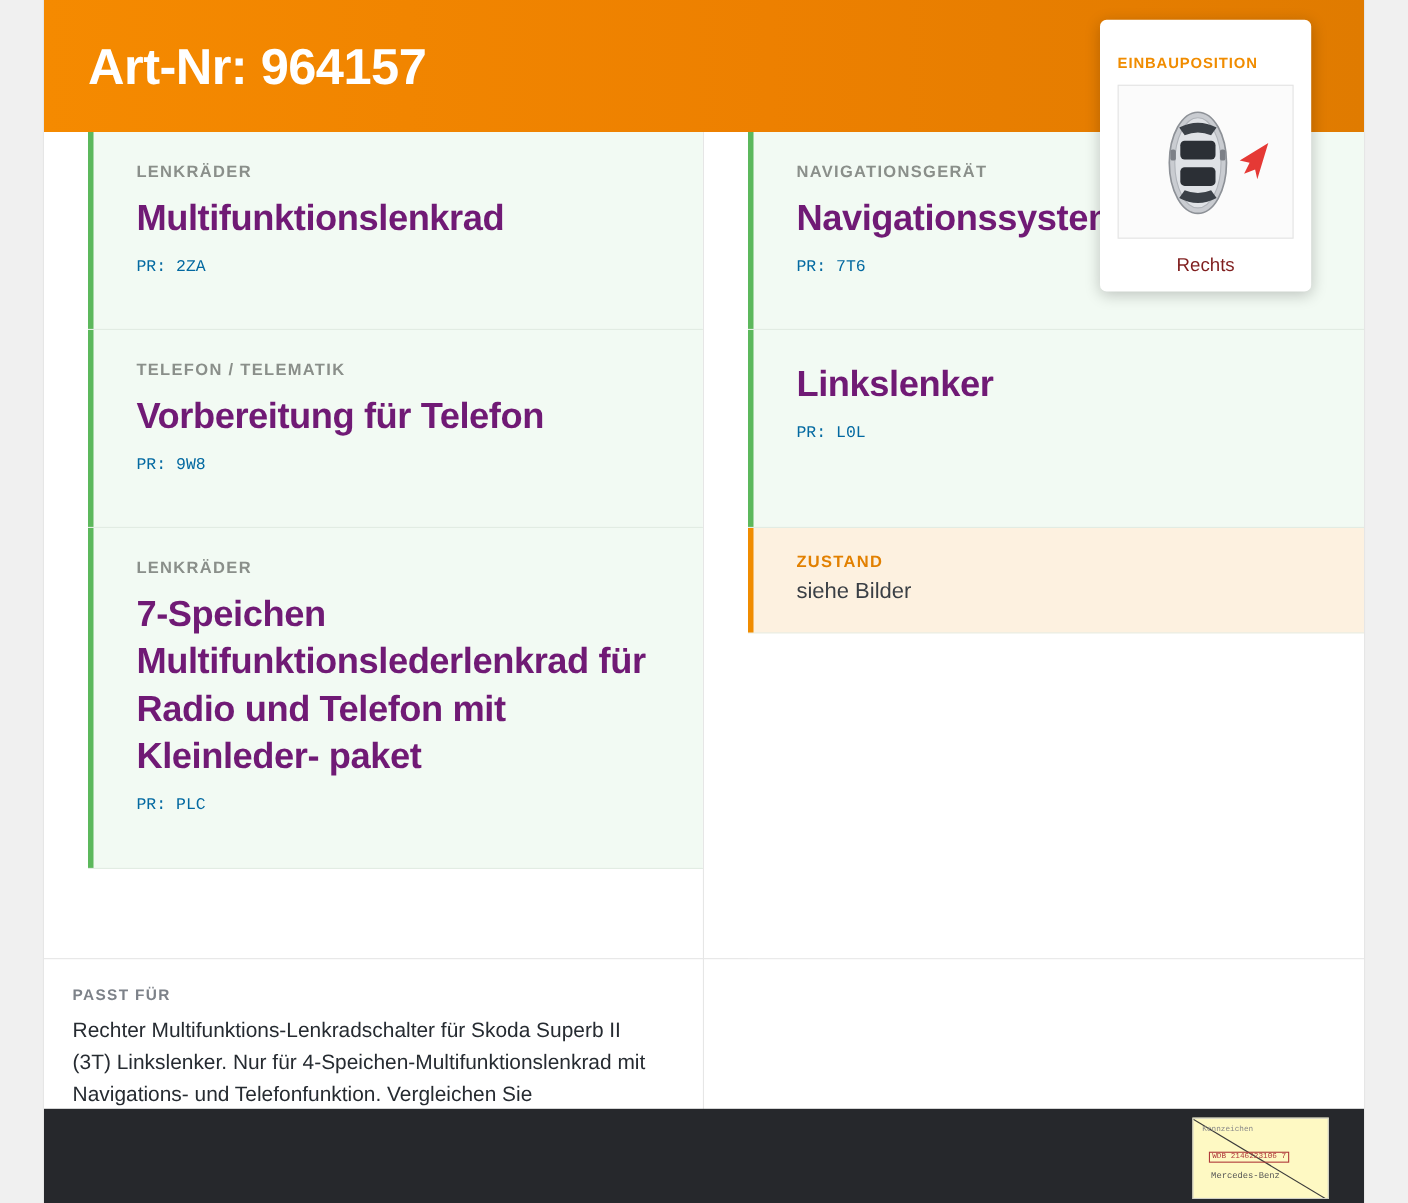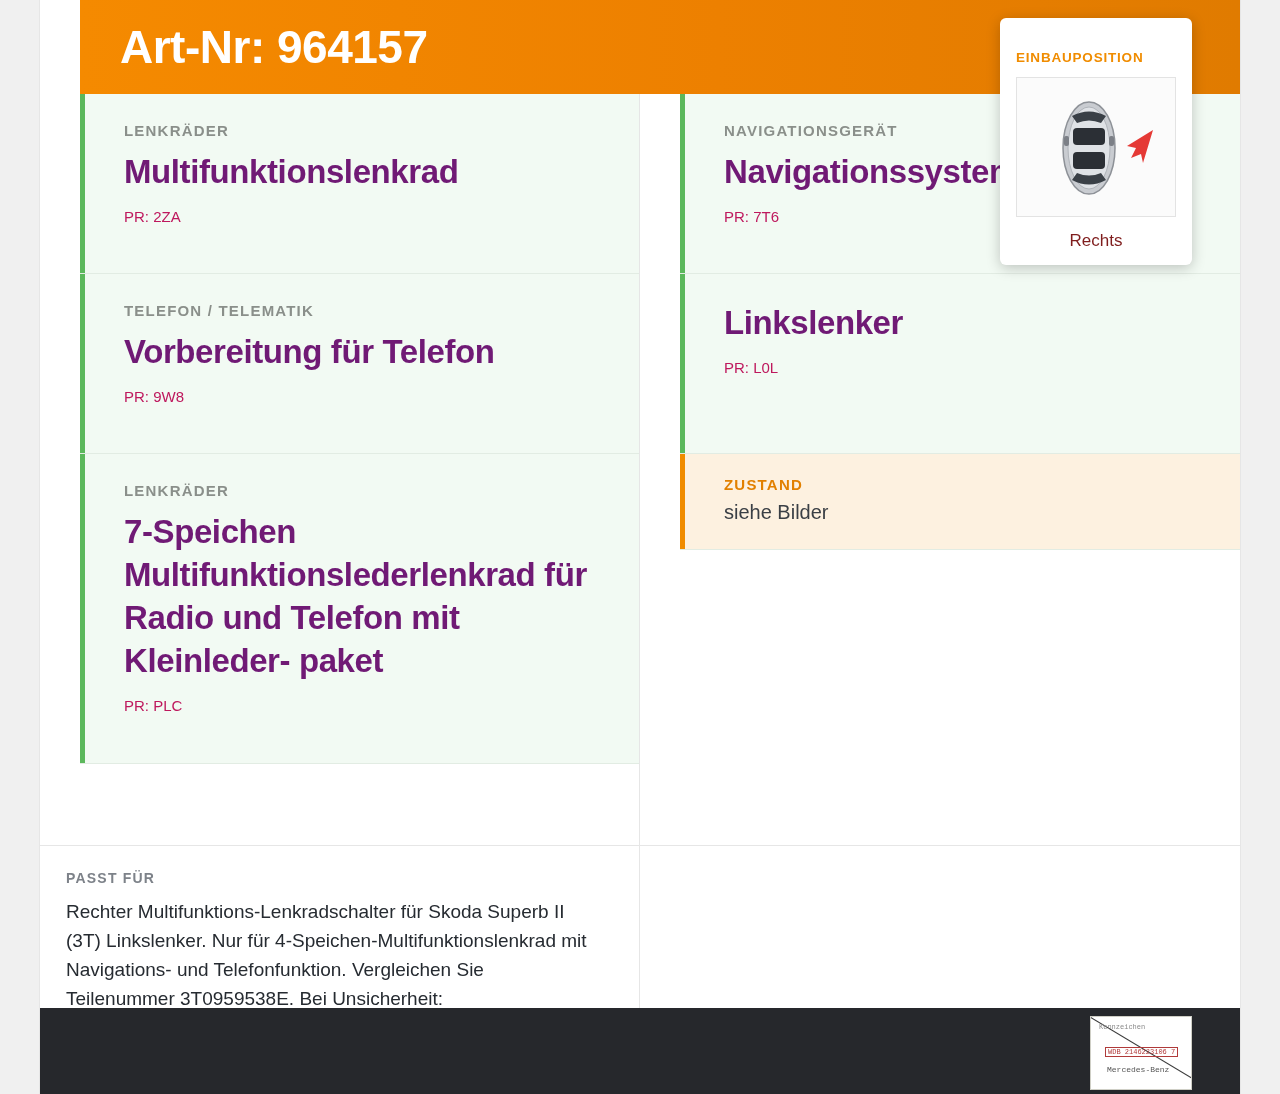--- a/index.html
+++ b/index.html
@@ -21,26 +21,25 @@
     left: 40px;
     top: 0;
     width: 1200px;
     height: 1094px;
     background: #ffffff;
     box-shadow: 0 0 0 1px rgba(0,0,0,0.04);
     overflow: hidden;
   }
   
   .header {
-    height: 94px;
+    height: 120px;
     background: linear-gradient(90deg, #f58a00 0%, #ed8000 55%, #e07b00 100%);
     display: flex;
     align-items: center;
     padding: 0 40px;
-    margin-left: 40px;
   }
   .header-title {
     color: #ffffff;
     font-size: 46px;
     font-weight: bold;
     letter-spacing: -0.5px;
   }
   
   .grid {
     display: flex;
@@ -77,21 +76,22 @@
   .card-value {
     font-size: 33px;
     font-weight: bold;
     color: #701a75;
     line-height: 1.3;
     letter-spacing: -0.4px;
   }
   .card-pr {
     margin-top: 14px;
     font-size: 15px;
-    color: #be185d;
+    color: #0369a1;
+    font-family: Liberation Mono, monospace;
   }
   .card-tall { min-height: 310px; }
   .card-blank {
     background: #ffffff;
     border-bottom: none;
     min-height: 295px;
   }
   .card-blank::before { background: transparent; }
 
   
@@ -143,25 +143,25 @@
     justify-content: center;
   }
   .footer-text {
     color: #ffffff;
     font-size: 19px;
     font-weight: bold;
     letter-spacing: 0.2px;
   }
   .footer-stamp {
     position: absolute;
-    right: 48px;
+    right: 32px;
     top: 8px;
-    width: 102px;
+    width: 124px;
     height: 74px;
-    background: #ffffff;
+    background: #fef9c3;
     border: 1px solid #cfcfc6;
     overflow: hidden;
   }
   .stamp-line { position: absolute; background: #3a3a3a; height: 1px; width: 150px; transform-origin: 0 0; }
   .stamp-l1 { top: 0; left: 0; transform: rotate(31deg); }
   .stamp-l2 { top: 0; right: 0; transform: rotate(149deg); transform-origin: 100% 0;}
   .stamp-text {
     position: absolute;
     left: 8px;
     font-size: 7px;

